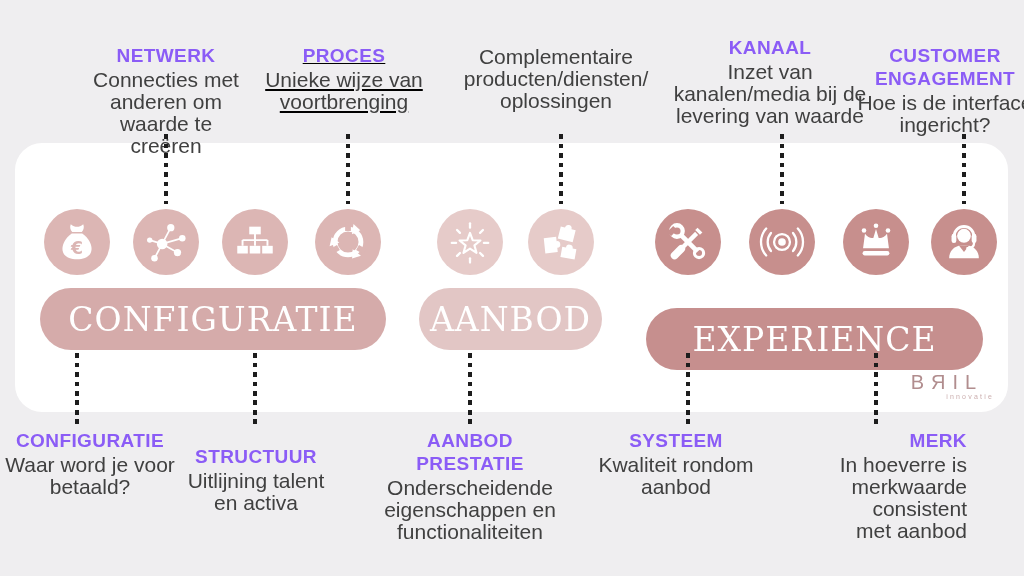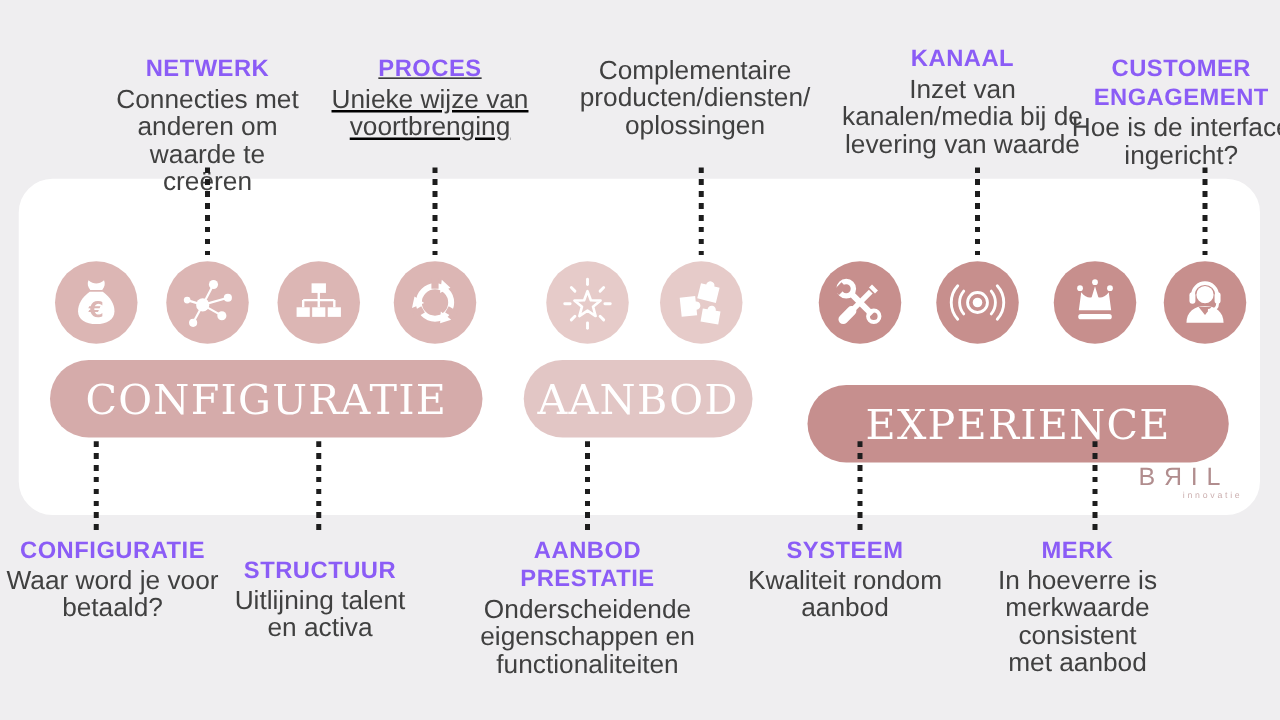--- a/index.html
+++ b/index.html
@@ -216,21 +216,21 @@
 PRESTATIE</div>
     <div class="l-desc">Onderscheidende
 eigenschappen en
 functionaliteiten</div>
   </div>
   <div class="label" style="left:586px;top:429px;width:180px;">
     <div class="l-title">SYSTEEM</div>
     <div class="l-desc">Kwaliteit rondom
 aanbod</div>
   </div>
-  <div class="label" style="left:757px;top:429px;width:210px;">
+  <div class="label" style="left:757px;top:429px;width:210px;text-align:right;">
     <div class="l-title">MERK</div>
     <div class="l-desc">In hoeverre is
 merkwaarde consistent
 met aanbod</div>
   </div>
 
   <div class="logo">
     <div class="logo-text" style="color: rgb(177, 141, 142);">BЯIL</div>
     <div class="logo-sub" style="color: rgb(203, 174, 174);">innovatie</div>
   </div>

